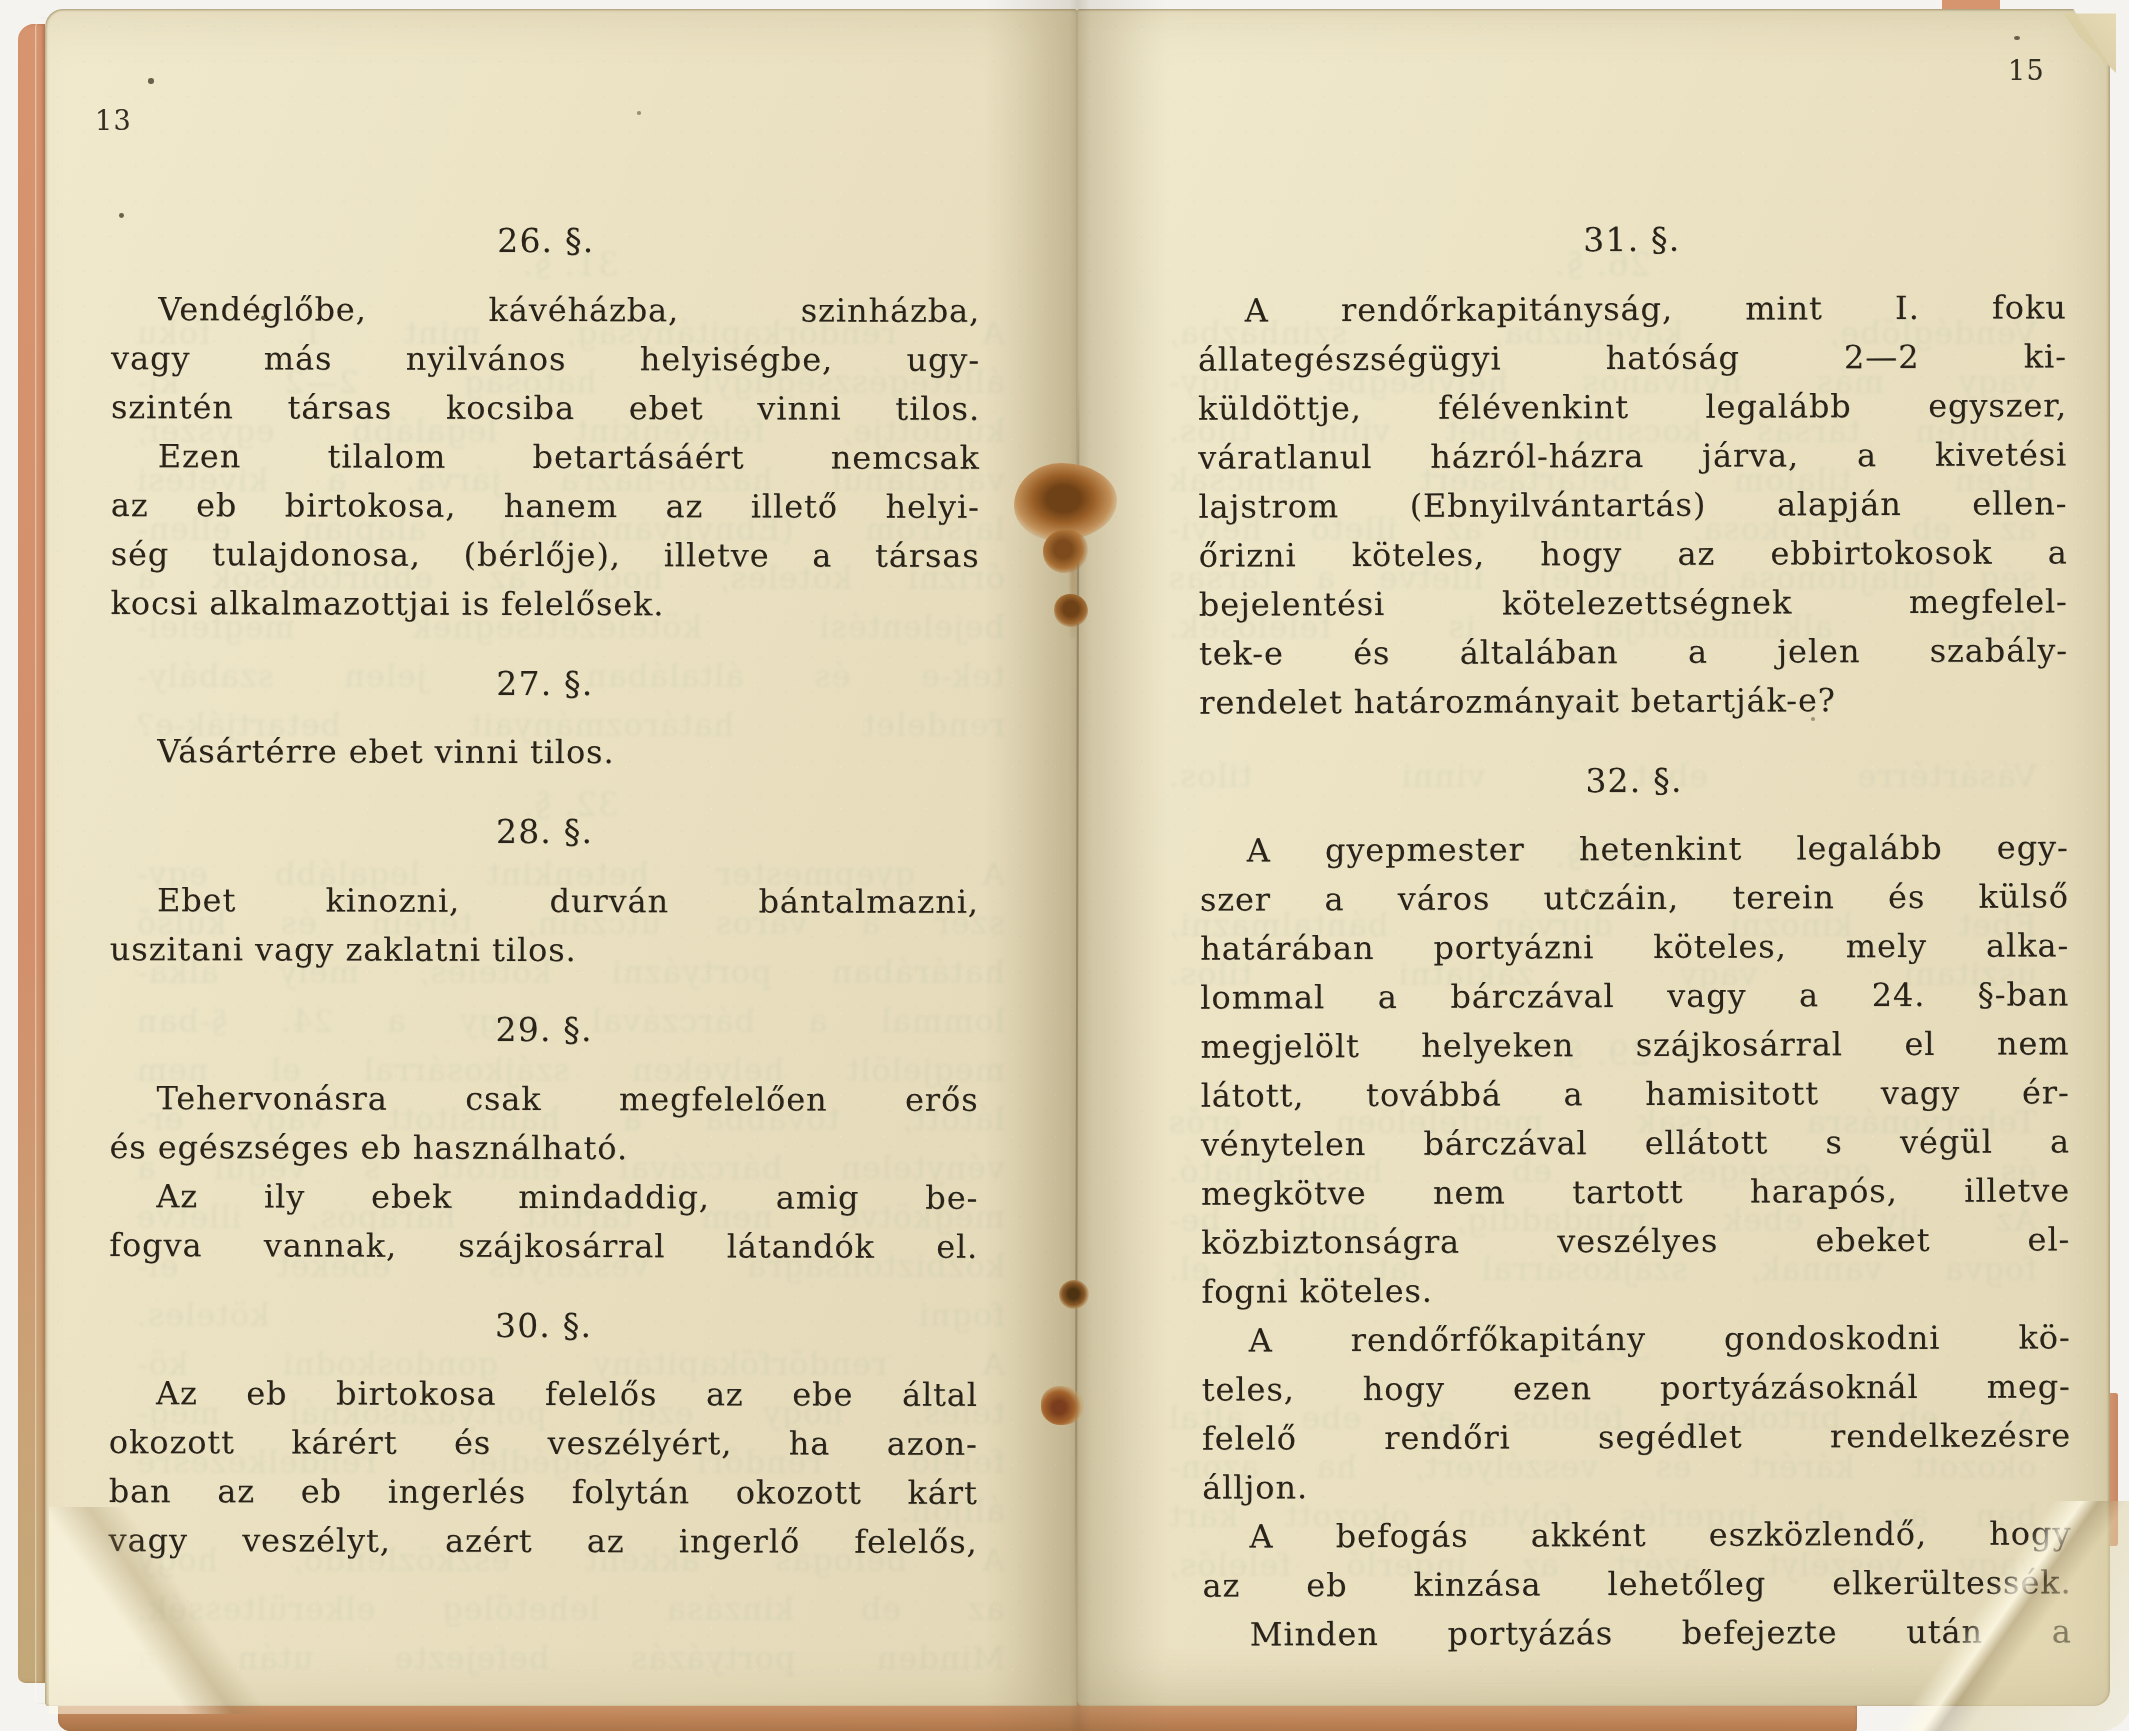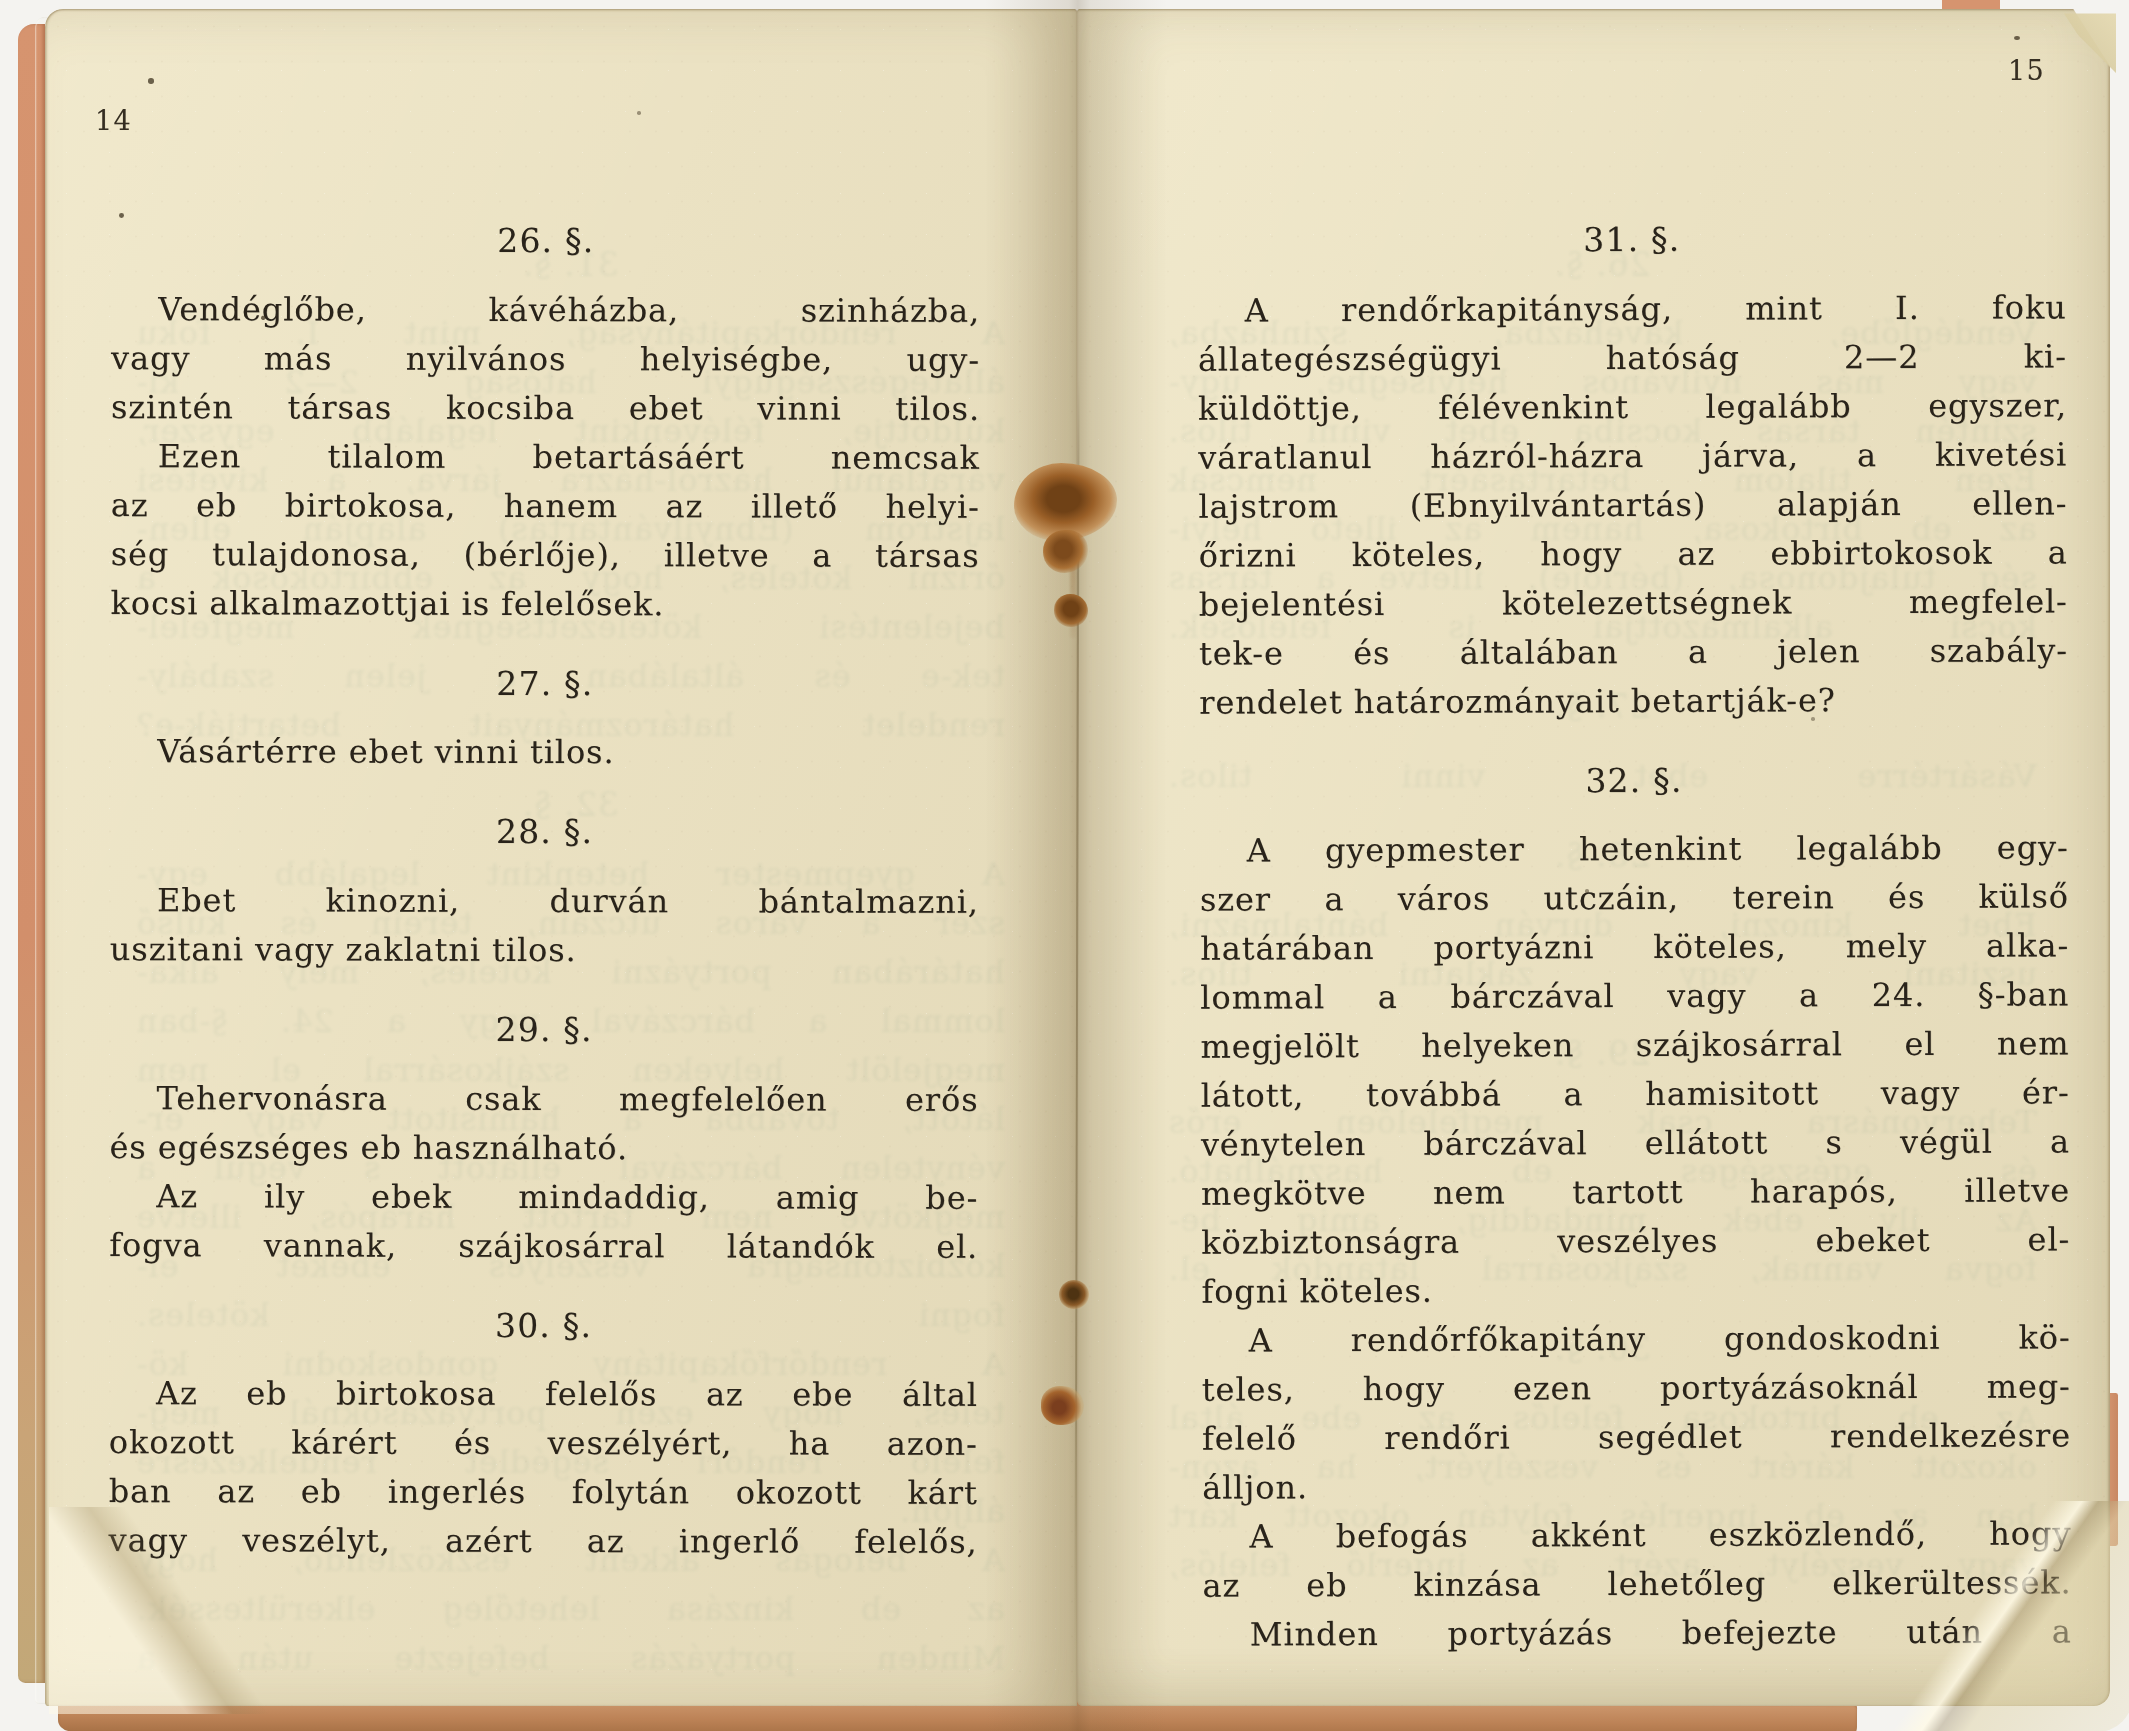--- a/index.html
+++ b/index.html
@@ -156,21 +156,21 @@
 </head>
 <body>
 
 <div class="cover-left"></div>
 <div class="edge-stack-left"></div>
 <div class="cover-bottom"></div>
 <div class="cover-sliver-top-right"></div>
 <div class="cover-sliver-right"></div>
 
 <div class="page page-left">
-  <div class="pagenum pagenum-left">14</div>
+  <div class="pagenum pagenum-left">13</div>
   <div class="ghost" id="ghost-left" aria-hidden="true">
       <div class="heading">31. §.</div>
       <div class="line">A rendőrkapitányság, mint I. foku</div>
       <div class="line">állategészségügyi hatóság 2—2 ki-</div>
       <div class="line">küldöttje, félévenkint legalább egyszer,</div>
       <div class="line">váratlanul házról-házra járva, a kivetési</div>
       <div class="line">lajstrom (Ebnyilvántartás) alapján ellen-</div>
       <div class="line">őrizni köteles, hogy az ebbirtokosok a</div>
       <div class="line">bejelentési kötelezettségnek megfelel-</div>
       <div class="line">tek-e és általában a jelen szabály-</div>

